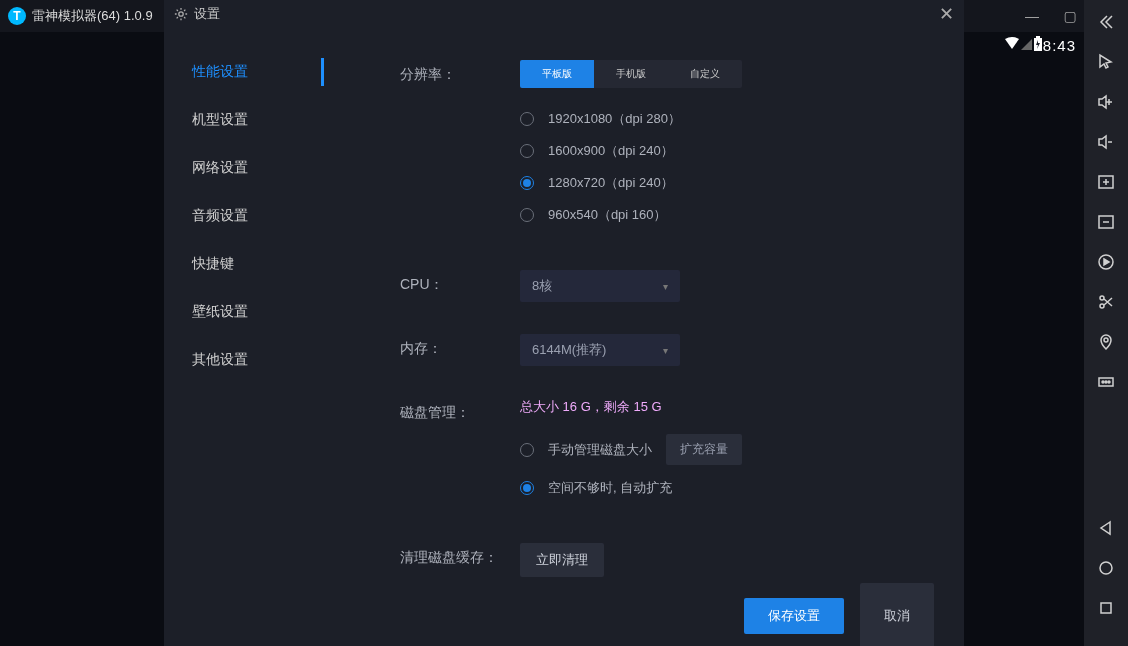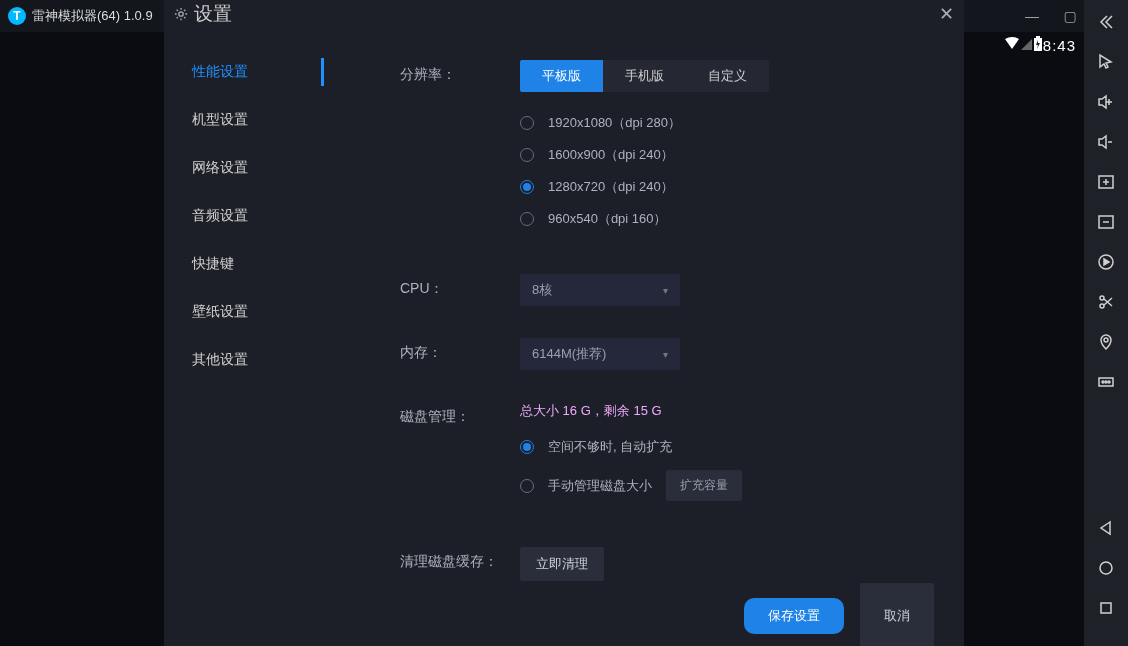--- a/index.html
+++ b/index.html
@@ -19,40 +19,40 @@
     
     .right-rail { position:absolute; top:0; right:0; width:44px; height:646px; background:#1f2128; display:flex; flex-direction:column; align-items:center; padding-top:8px; }
     .rail-item { width:24px; height:28px; margin-bottom:12px; display:flex; align-items:center; justify-content:center; color:#d0d0d0; cursor:pointer; }
     .rail-item svg { width:18px; height:18px; stroke:#d0d0d0; fill:none; stroke-width:1.5; }
     .rail-spacer { flex:1; }
     
     
     .settings-dialog { position:absolute; left:164px; top:0; width:800px; height:646px; background:#1c1f28; display:flex; flex-direction:column; }
     .dlg-titlebar { height:28px; display:flex; align-items:center; padding:0 10px; background:#1c1f28; }
     .dlg-titlebar svg { width:14px; height:14px; stroke:#aaa; fill:none; stroke-width:1.5; margin-right:6px; }
-    .dlg-title { color:#ccc; font-size:19px; }
+    .dlg-title { color:#ccc; font-size:13px; }
     .dlg-close { margin-left:auto; color:#aaa; font-size:18px; cursor:pointer; }
     
     .dlg-body { flex:1; display:flex; overflow:hidden; }
     
     
     .dlg-sidebar { width:160px; padding-top:20px; border-right:0 solid transparent; }
     .sb-item { height:48px; display:flex; align-items:center; padding-left:28px; color:#d0d0d0; font-size:14px; cursor:pointer; position:relative; }
     .sb-item.active { color:#1e90ff; }
     .sb-item.active::after { content:""; position:absolute; right:0; top:10px; bottom:10px; width:3px; background:#1e90ff; }
     
     
     .dlg-content { flex:1; padding:32px 40px 20px 40px; overflow-y:auto; }
     .row { display:flex; align-items:flex-start; margin-bottom:32px;margin-left:36px; }
     .row-label { width:120px; color:#aeb2bc; font-size:14px; padding-top:6px; flex-shrink:0; }
     .row-body { flex:1; }
     
     
     .segment { display:inline-flex; background:#252833; border-radius:2px; overflow:hidden; }
-    .segment div { padding:7px 22px; color:#ccc; font-size:13px; cursor:pointer; }
+    .segment div { padding:7px 22px; color:#ccc; font-size:10px; cursor:pointer; }
     .segment div.on { background:#1e82e6; color:#fff; }
     
     
     .radio-list { margin-top:22px; }
     .radio-opt { display:flex; align-items:center; margin-bottom:14px; cursor:pointer; }
     .radio { width:14px; height:14px; border:1.5px solid #6a6f7a; border-radius:50%; margin-right:14px; flex-shrink:0; position:relative; }
     .radio.on { border-color:#1e82e6; }
     .radio.on::after { content:""; position:absolute; inset:2px; background:#1e82e6; border-radius:50%; }
     .radio-label { color:#aeb2bc; font-size:13px; }
     
@@ -62,21 +62,21 @@
     
     
     .disk-info { color:#f0abfc; font-size:13px; margin-bottom:18px; }
     
     
     .btn-sm { display:inline-block; padding:7px 14px; background:#2a2e3a; color:#9aa0b0; font-size:12px; border-radius:2px; margin-left:14px; cursor:pointer; }
     .btn-clean { display:inline-block; padding:8px 16px; background:#2a2e3a; color:#cfd3dc; font-size:13px; border-radius:2px; cursor:pointer; }
     
     
     .dlg-footer { height:60px; display:flex; align-items:center; justify-content:flex-end; padding-right:30px; gap:16px; }
-    .btn-primary { padding:9px 24px; background:#1e82e6; color:#fff; font-size:13px; border-radius:10px; cursor:pointer; }
+    .btn-primary { padding:9px 24px; background:#1e82e6; color:#fff; font-size:13px; border-radius:2px; cursor:pointer; }
     .btn-default { padding:24px 24px; background:#2a2e3a; color:#cfd3dc; font-size:13px; border-radius:2px; cursor:pointer; }
   </style>
 </head>
 <body>
 
 <div class="app-titlebar">
   <div class="app-logo">T</div>
   <span class="app-title">雷神模拟器(64) 1.0.9</span>
   <div class="app-winbtns">
     <span class="app-winbtn">—</span>
@@ -255,28 +255,28 @@
             <span class="chev">▾</span>
           </div>
         </div>
       </div>
 
       <div class="row">
         <div class="row-label">磁盘管理：</div>
         <div class="row-body">
           <div class="disk-info">总大小 16 G，剩余 15 G</div>
           <div class="radio-opt">
-            <span class="radio on"></span>
-            <span class="radio-label">空间不够时, 自动扩充</span>
-          </div>
-          <div class="radio-opt">
             <span class="radio"></span>
             <span class="radio-label">手动管理磁盘大小</span>
             <span class="btn-sm">扩充容量</span>
           </div>
+          <div class="radio-opt">
+            <span class="radio on"></span>
+            <span class="radio-label">空间不够时, 自动扩充</span>
+          </div>
         </div>
       </div>
 
       <div class="row">
         <div class="row-label">清理磁盘缓存：</div>
         <div class="row-body">
           <span class="btn-clean">立即清理</span>
         </div>
       </div>
 

